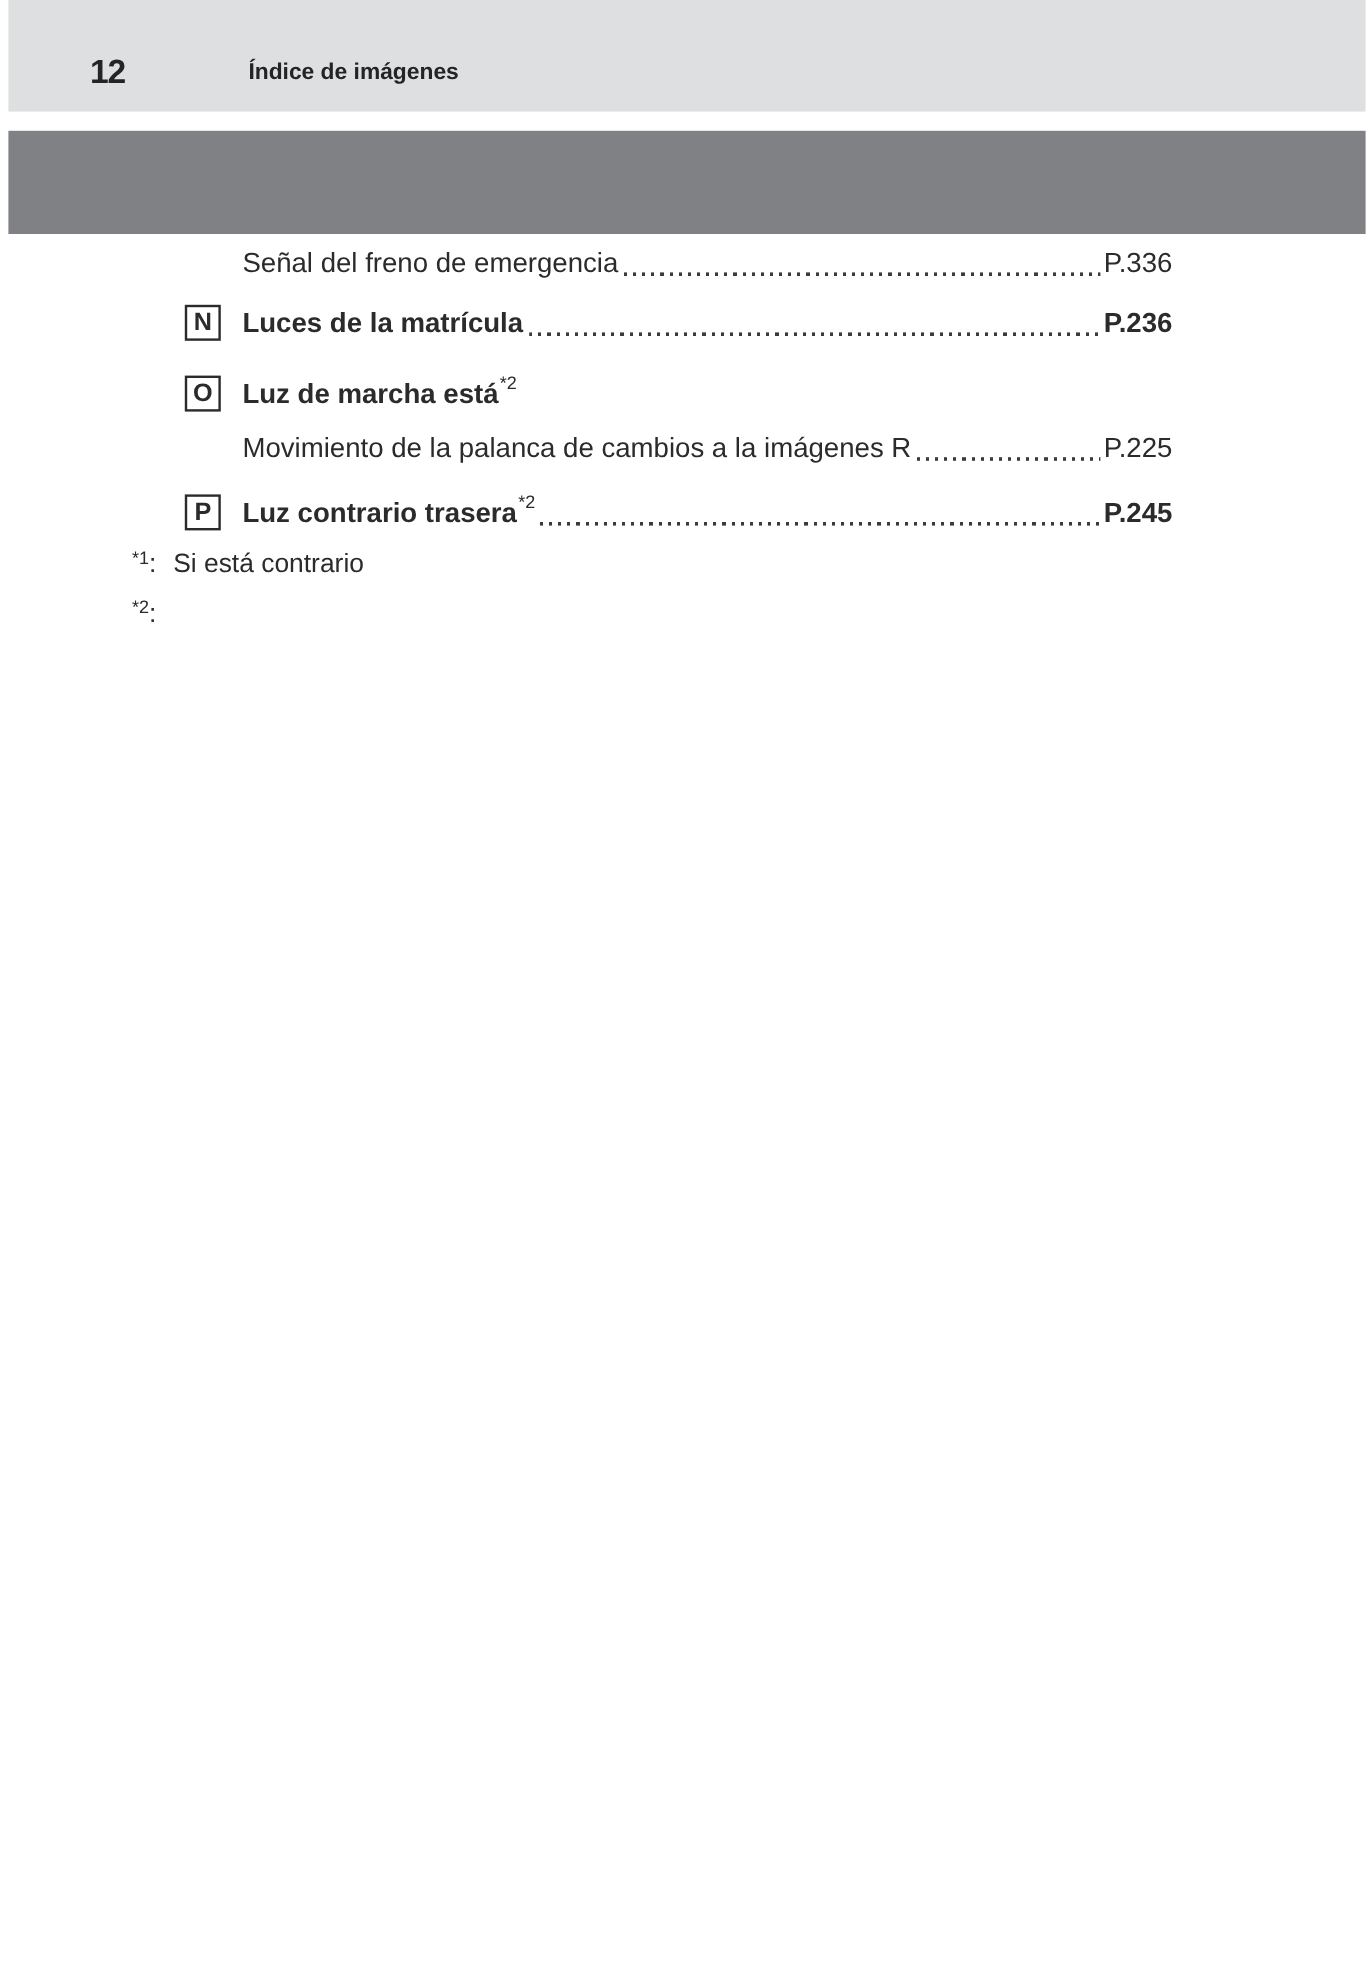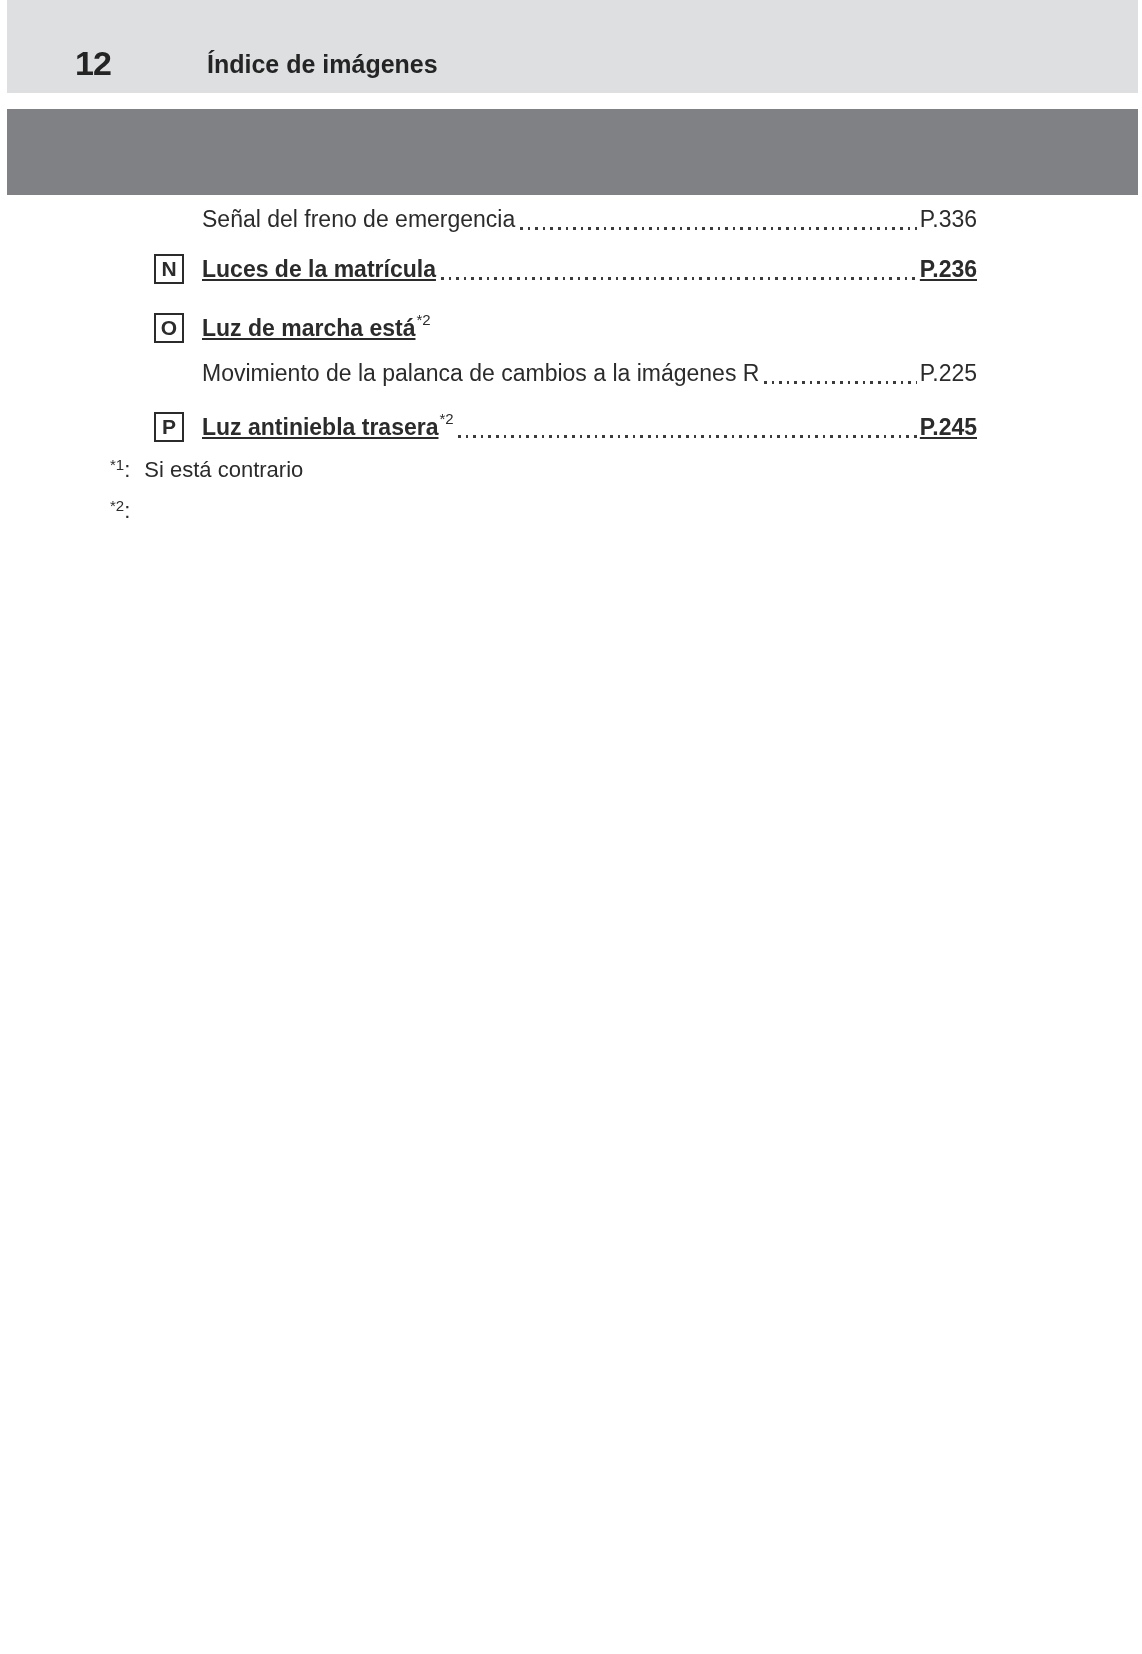--- a/index.html
+++ b/index.html
@@ -20,30 +20,30 @@
     left: 7px;
     top: 0;
     right: 4px;
     height: 93px;
     background: var(--header-bg, #dedfe0);
   }
   .page-number {
     position: absolute;
     left: 68px;
     top: 44px;
-    font-size: 34px;
+    font-size: 28px;
     font-weight: 800;
     letter-spacing: -1px;
     color: #242424;
   }
   .header-title {
     position: absolute;
     left: 200px;
     top: 50px;
-    font-size: 25px;
+    font-size: 19px;
     font-weight: 700;
     color: #242424;
   }
   .section-band {
     position: absolute;
     left: 7px;
     top: 109px;
     right: 4px;
     height: 86px;
     background: var(--band-bg, #7f8184);
@@ -75,21 +75,21 @@
     font-size: 21px;
     font-weight: 700;
     margin-right: 18px;
   }
   .marker-spacer {
     flex: none;
     width: 48px;
     height: 1px;
   }
   .entry-label { flex: none; }
-  .bold { font-weight: 700; text-decoration: underline; }
+  .bold { font-weight: 700; }
   .sup-note {
     font-size: 15px;
     position: relative;
     top: -9px;
     margin-left: 1px;
     flex: none;
   }
   .dot-leader {
     flex: 1 1 auto;
     align-self: flex-end;
@@ -157,21 +157,21 @@
 <div class="toc-row row-4">
   <span class="marker-spacer"></span>
   <span class="entry-label">Movimiento de la palanca de cambios a la imágenes R</span>
   <span class="sup-note"></span>
   <span class="dot-leader"></span>
   <span class="page-ref">P.225</span>
 </div>
 
 <div class="toc-row row-5">
   <span class="marker-box">P</span>
-  <span class="entry-label bold">Luz antiniebla trasera</span>
+  <span class="entry-label bold">Luz contrario trasera</span>
   <span class="sup-note">*2</span>
   <span class="dot-leader"></span>
   <span class="page-ref bold">P.245</span>
 </div>
 
 <div class="footnote footnote-1">
   <span><span class="fn-marker">*1</span><span class="fn-colon">:</span></span>
   <span class="fn-text">Si está contrario</span>
 </div>
 

